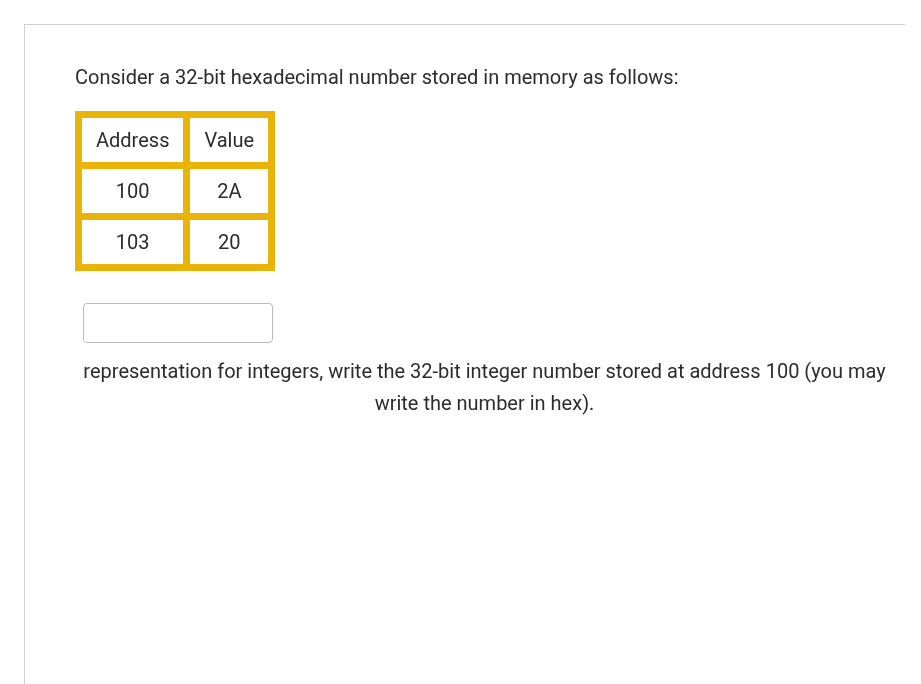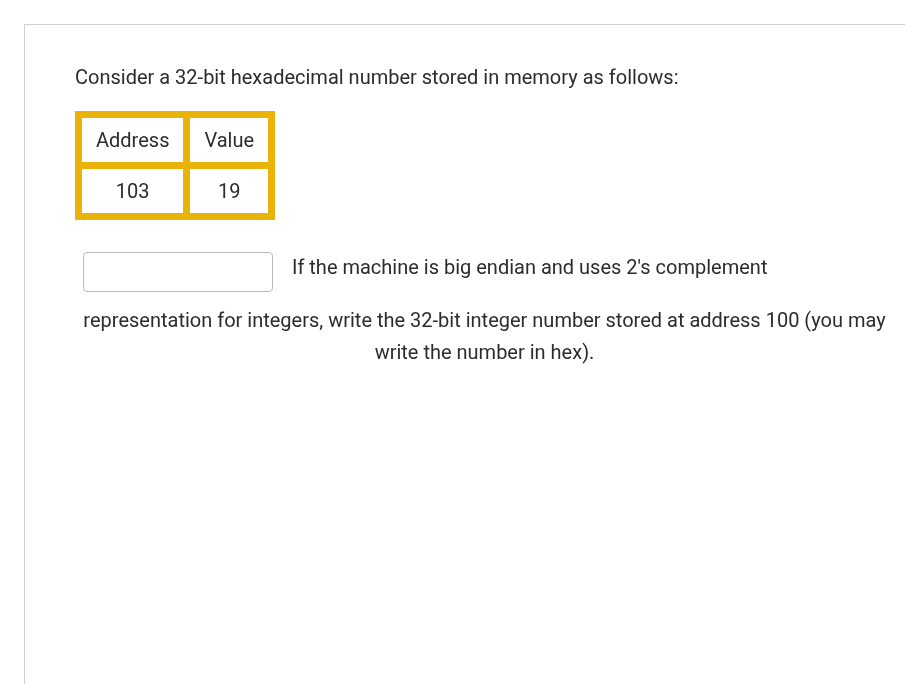--- a/index.html
+++ b/index.html
@@ -81,26 +81,29 @@
 
   <table class="memory-table">
     <thead>
       <tr>
         <th>Address</th>
         <th>Value</th>
       </tr>
     </thead>
     <tbody>
       <tr>
+        <td>100</td>
+        <td>2A</td>
+      </tr>
+      <tr>
         <td>103</td>
-        <td>19</td>
+        <td>20</td>
       </tr>
     </tbody>
   </table>
 
   <div class="question-block">
     <input type="text" class="answer-input" style="">
-    <span class="inline-text">If the machine is big endian and uses 2's complement</span>
     <p class="para">representation for integers, write the 32-bit integer number stored at address 100 (you may write the number in hex).</p>
   </div>
 
 
 </div>
 
 </body></html>

